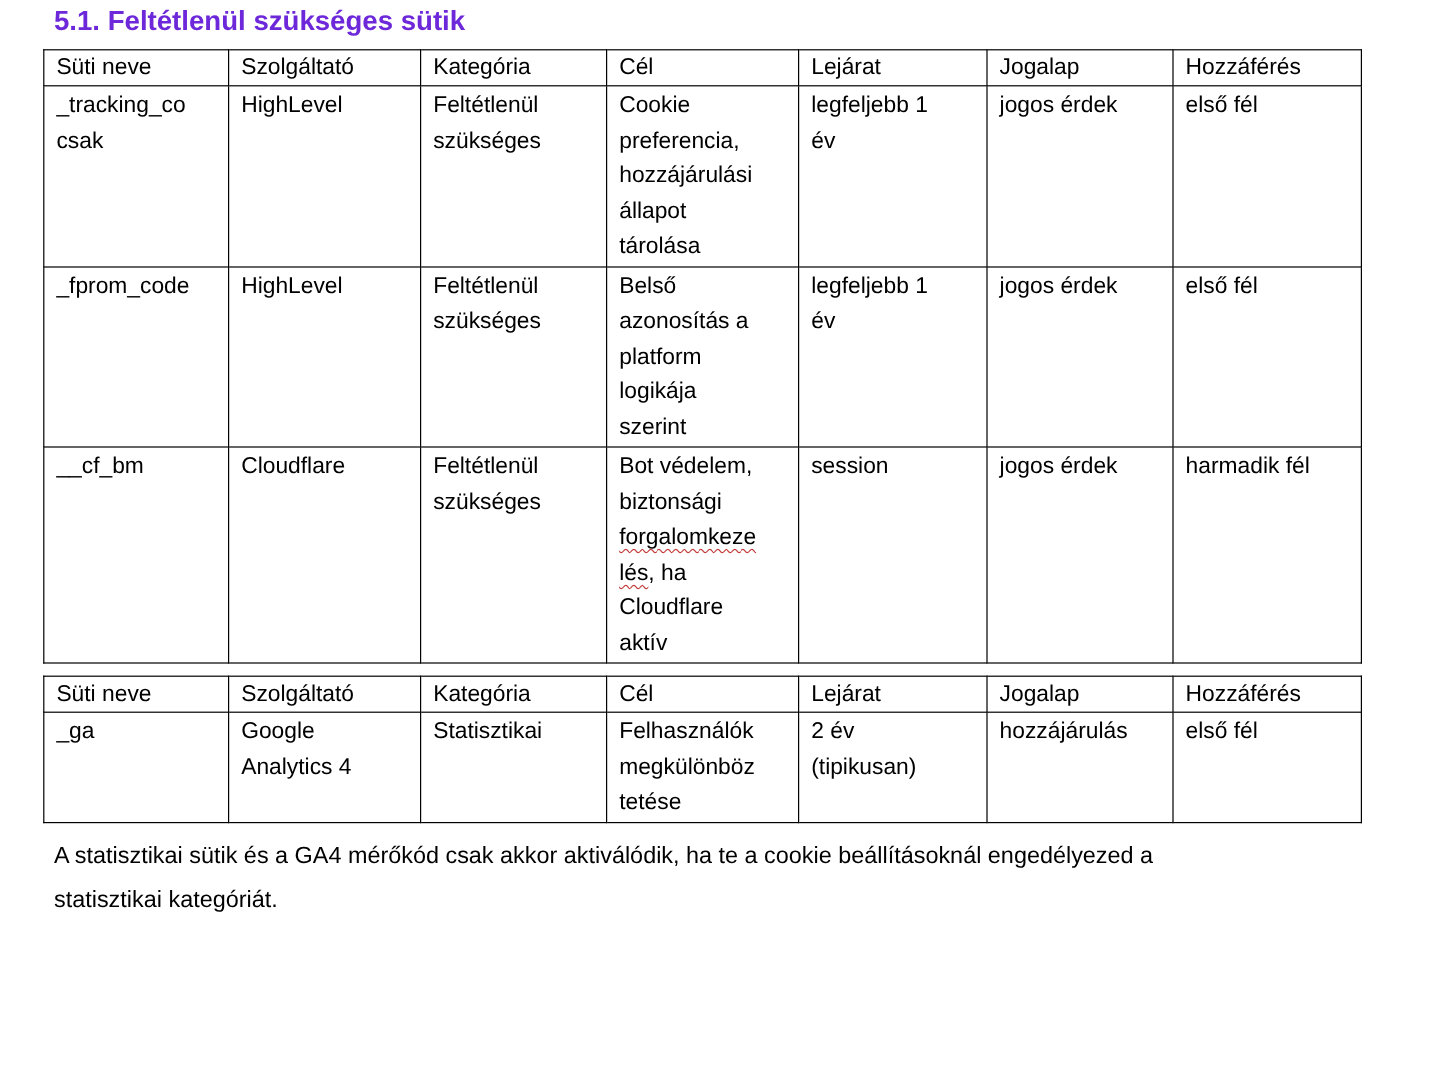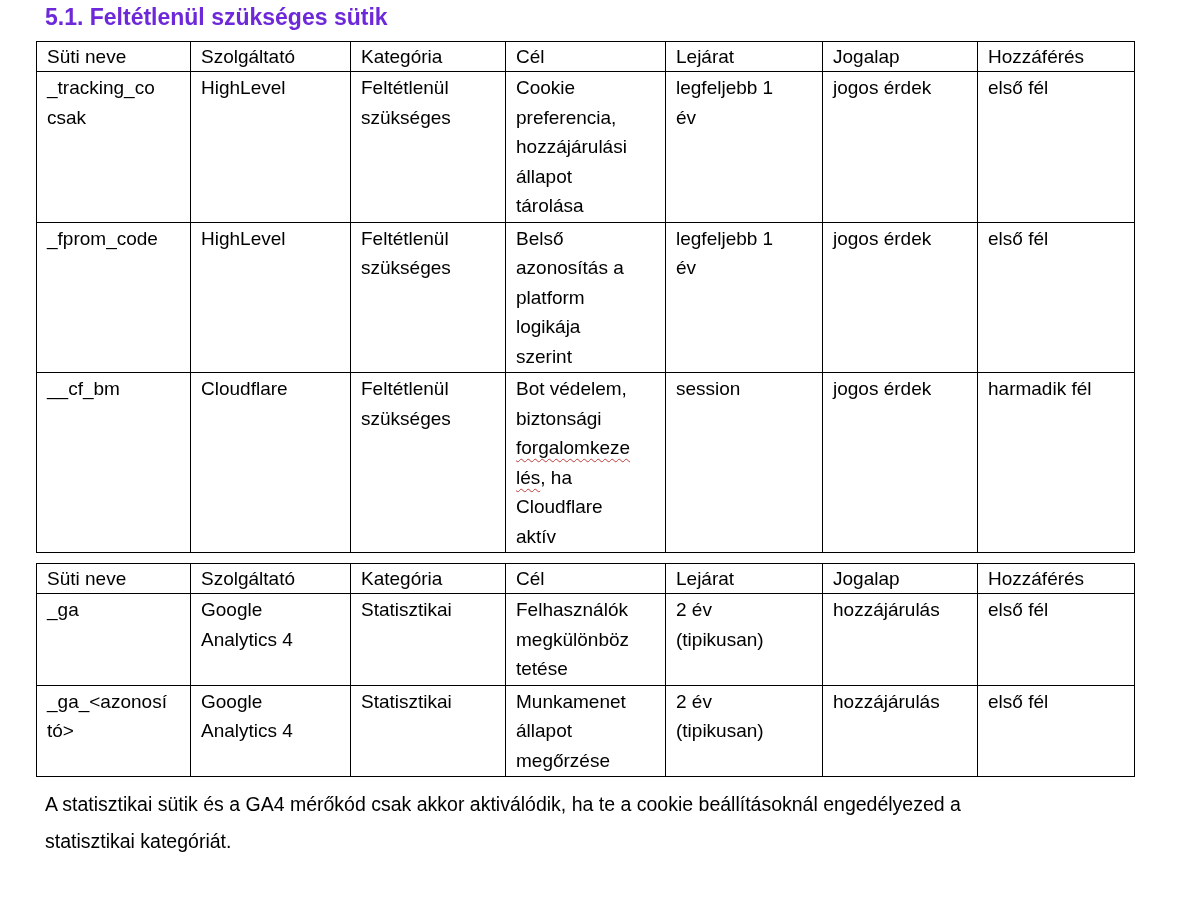--- a/index.html
+++ b/index.html
@@ -173,33 +173,19 @@
 Analytics 4</td>
       <td>Statisztikai</td>
       <td>Felhasználók
 megkülönböz
 tetése</td>
       <td>2 év
 (tipikusan)</td>
       <td>hozzájárulás</td>
       <td>első fél</td>
     </tr>
-    <tr class="rh-88">
-      <td>_ga_&lt;azonosí
-tó&gt;</td>
-      <td>Google
-Analytics 4</td>
-      <td>Statisztikai</td>
-      <td>Munkamenet
-állapot
-megőrzése</td>
-      <td>2 év
-(tipikusan)</td>
-      <td>hozzájárulás</td>
-      <td>első fél</td>
-    </tr>
   </tbody>
     </table>
 
   <p class="footer-note">A statisztikai sütik és a GA4 mérőkód csak akkor aktiválódik, ha te a cookie beállításoknál engedélyezed a
 statisztikai kategóriát.</p>
 
 </div>
 
 </body></html>

